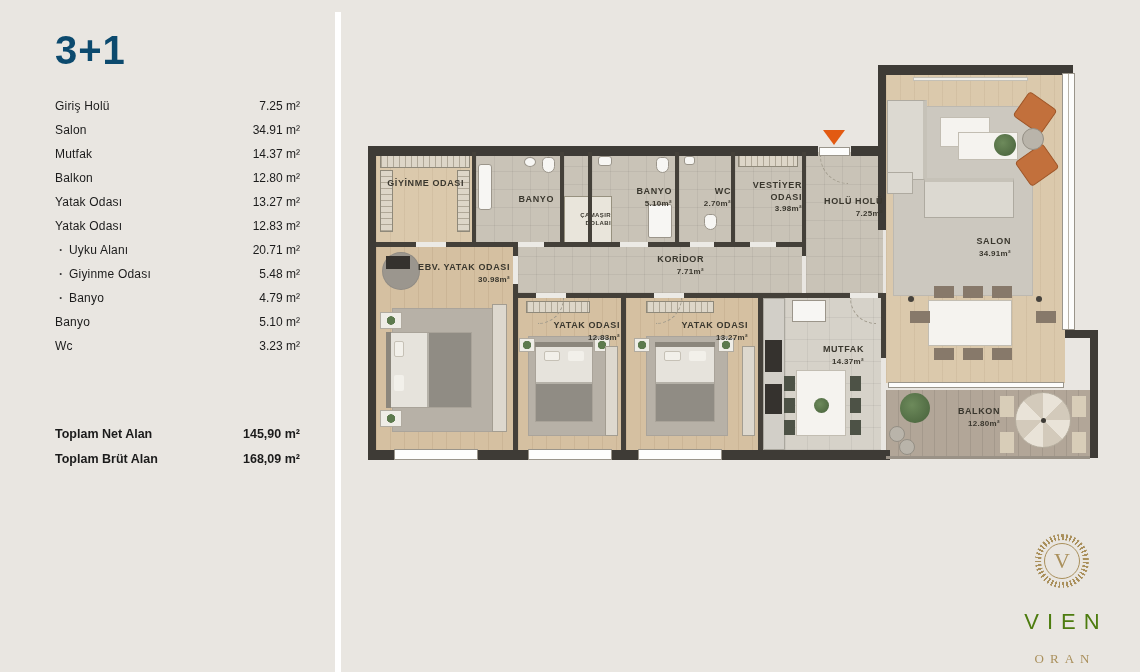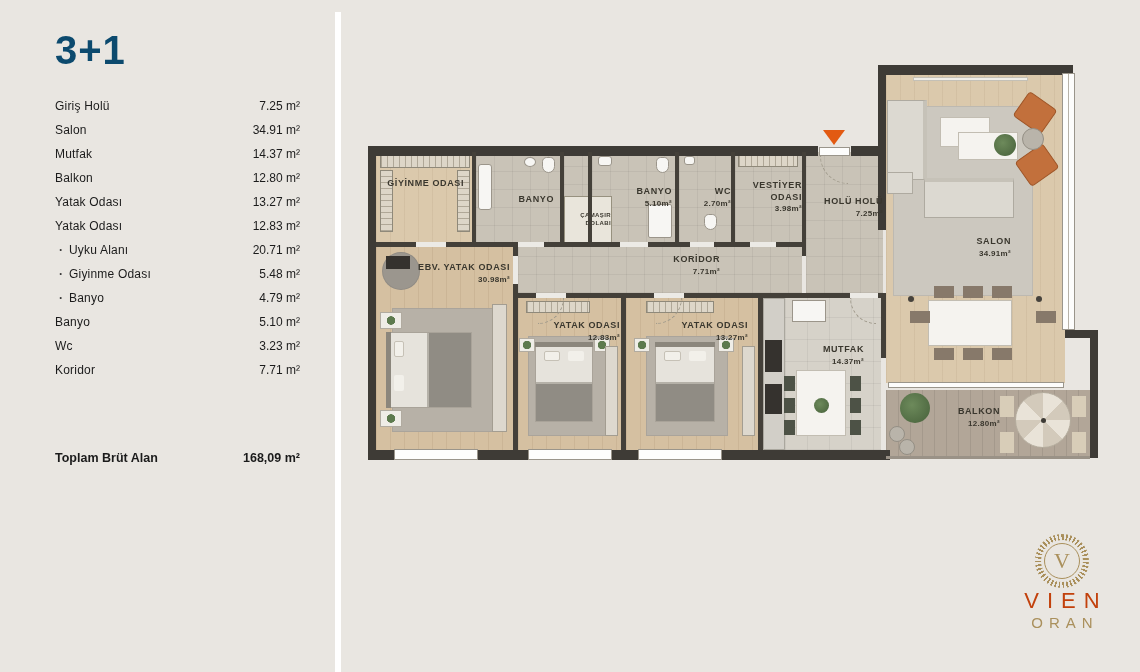--- a/index.html
+++ b/index.html
@@ -65,22 +65,22 @@
   .rlabel { text-align:right; color:#3a372e; font-weight:700; font-size:9px; letter-spacing:.6px; line-height:1.3; }
   .rlabel .ar { display:block; font-size:8px; font-weight:600; letter-spacing:.3px; margin-top:1px; }
   .rlabel.sm { font-size:6px; letter-spacing:.4px; font-weight:700; }
   .arrow { width:0; height:0; border-left:11px solid transparent; border-right:11px solid transparent; border-top:15px solid #e25a12; }
 
   
   .logo { position:absolute; left:1012px; top:534px; width:100px; text-align:center; }
   .emblem { width:54px; height:54px; margin:0 auto; border-radius:50%; background:repeating-conic-gradient(#aa905c 0deg 4deg, transparent 4deg 9.2deg); display:flex; align-items:center; justify-content:center; }
   .emblem-in { width:36px; height:36px; border-radius:50%; background:#e9e6e1; border:1.5px solid #aa905c; box-shadow:0 0 0 3px #e9e6e1; display:flex; align-items:center; justify-content:center; }
   .emblem-v { font-family:"Liberation Serif","DejaVu Serif",serif; font-size:22px; color:#aa905c; }
-  .logo-vien { margin-top:0; font-size:22px; letter-spacing:8px; padding-left:8px; color:#c2410c; font-weight:400; }
-  .logo-oran { margin-top:0; font-family:Liberation Sans, sans-serif; font-size:15px; letter-spacing:6px; padding-left:6px; color:#aa905c; }
+  .logo-vien { margin-top:21px; font-size:22px; letter-spacing:8px; padding-left:8px; color:#4d7c0f; font-weight:400; }
+  .logo-oran { margin-top:16px; font-family:Liberation Serif, serif; font-size:13px; letter-spacing:6px; padding-left:6px; color:#aa905c; }
 </style>
 </head>
 <body>
 
 <div class="stage">
 
   <div class="sidebar">
     <div class="sb-title">3+1</div>
     <div class="sb-rows">
       <div class="sb-row">
@@ -123,26 +123,26 @@
           <span class="val">4.79 m²</span>
         </div>
       <div class="sb-row">
           <span class="lab">Banyo</span>
           <span class="val">5.10 m²</span>
         </div>
       <div class="sb-row">
           <span class="lab">Wc</span>
           <span class="val">3.23 m²</span>
         </div>
-      <div class="sb-row">
-          <span class="lab">Koridor</span>
-          <span class="val">7.71 m²</span>
-        </div>
     </div>
     <div class="sb-totals">
+      <div class="sb-trow">
+          <span>Toplam Net Alan</span>
+          <span>145,90 m²</span>
+        </div>
       <div class="sb-trow">
           <span>Toplam Brüt Alan</span>
           <span>168,09 m²</span>
         </div>
     </div>
   </div>
 
   <div class="divider"></div>
 
   <div class="plan">
@@ -308,21 +308,21 @@
       <span class="ar">2.70m²</span>
     </div>
     <div class="rlabel" style="left:367px;top:134px;width:67px">
       <span>VESTİYER ODASI</span>
       <span class="ar">3.98m²</span>
     </div>
     <div class="rlabel" style="left:438px;top:150px;width:77px">
       <span>HOLÜ HOLÜ</span>
       <span class="ar">7.25m²</span>
     </div>
-    <div class="rlabel" style="left:262px;top:208px;width:90px">
+    <div class="rlabel" style="left:246px;top:208px;width:90px">
       <span>KORİDOR</span>
       <span class="ar">7.71m²</span>
     </div>
     <div class="rlabel" style="left:22px;top:216px;width:120px;white-space:nowrap">
       <span>EBV. YATAK ODASI</span>
       <span class="ar">30.98m²</span>
     </div>
     <div class="rlabel" style="left:152px;top:274px;width:100px">
       <span>YATAK ODASI</span>
       <span class="ar">12.83m²</span>

